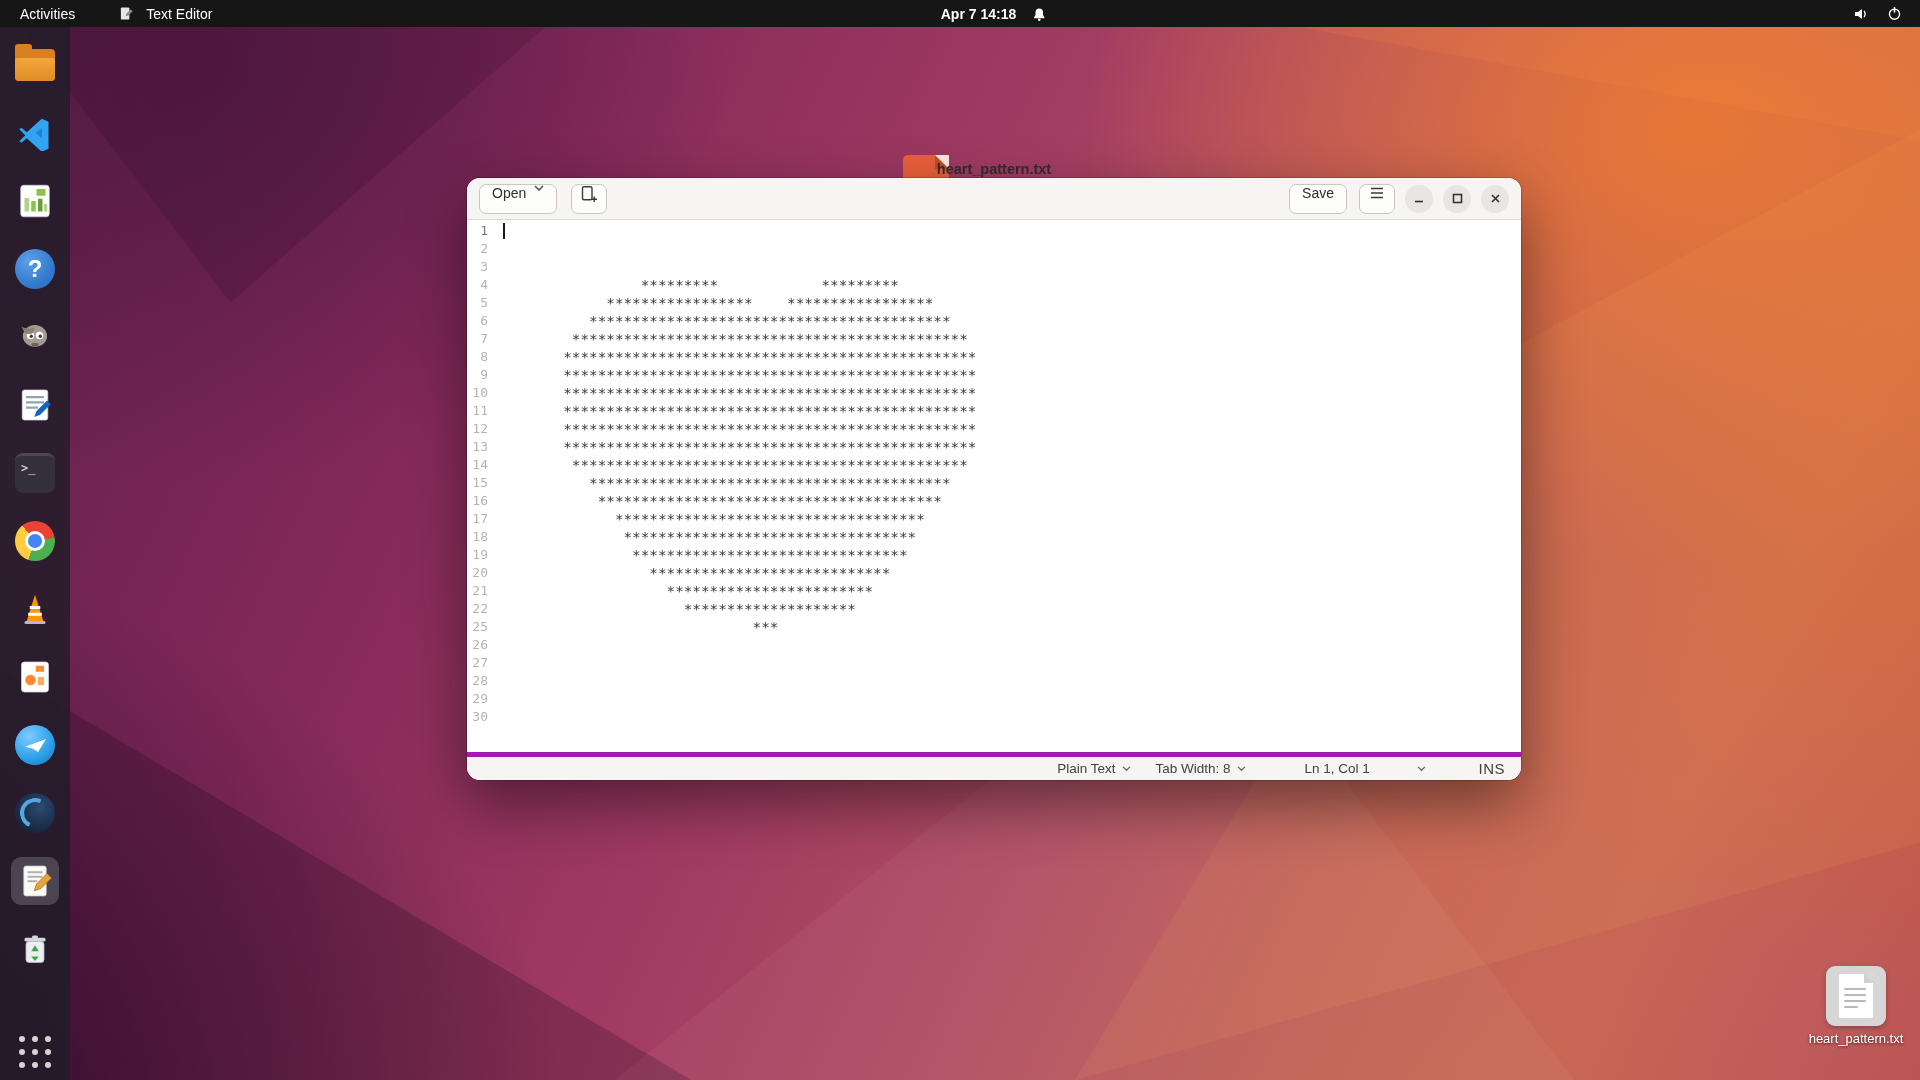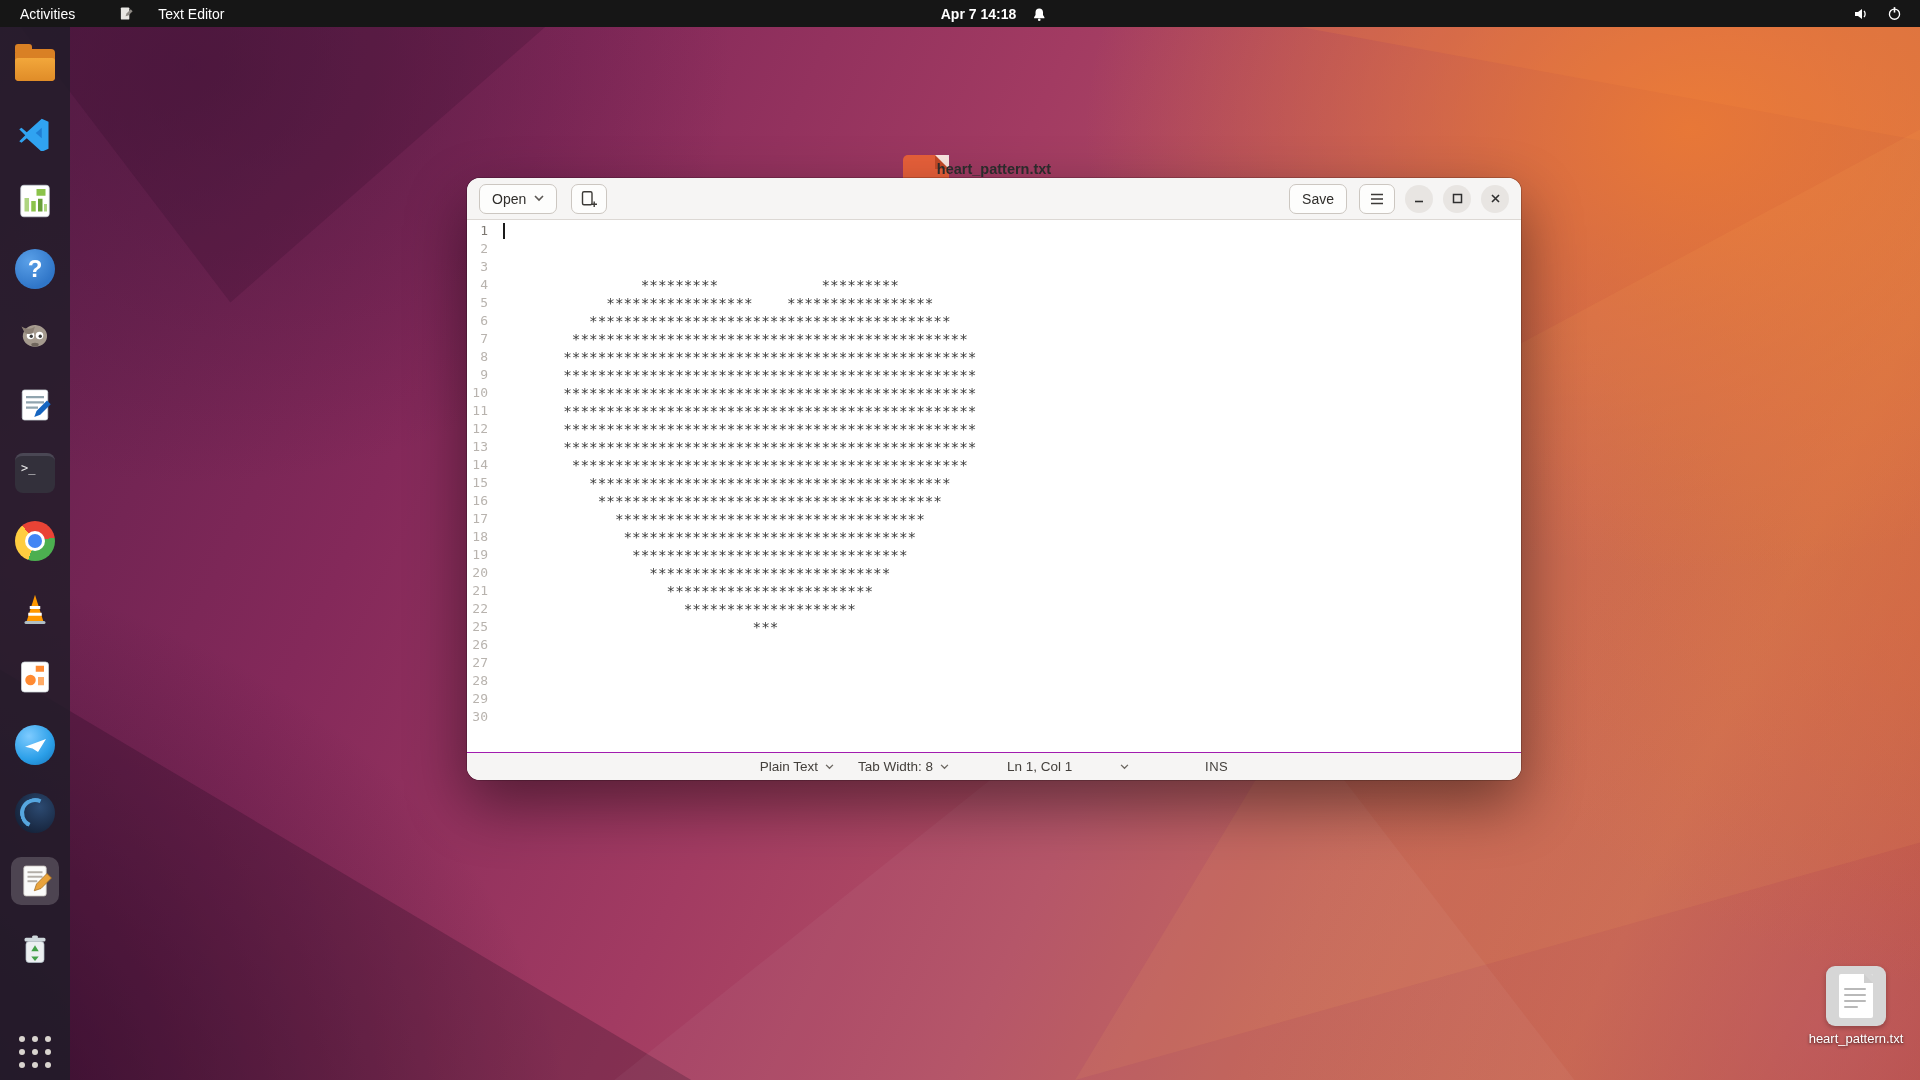--- a/index.html
+++ b/index.html
@@ -19,21 +19,21 @@
   .f1 { clip-path:polygon(100% 12%,100% 78%,56% 100%,79% 32%); background:rgba(255,172,92,0.10); }
   .f2 { clip-path:polygon(0 62%,36% 100%,0 100%); background:rgba(20,5,25,0.22); }
   .f3 { clip-path:polygon(60% 0,100% 0,100% 13%); background:rgba(255,142,62,0.16); }
   .f4 { clip-path:polygon(32% 100%,63% 56%,82% 100%); background:rgba(255,255,255,0.045); }
   .f5 { clip-path:polygon(0 0,30% 0,12% 28%); background:rgba(30,8,30,0.16); }
 
   
   .topbar { position:absolute; top:0; left:0; right:0; height:27px; background:#161616; color:#fff;
     display:flex; align-items:center; font-size:14px; z-index:50; }
   .tb-activities { padding:0 20px; height:100%; display:flex; align-items:center; }
-  .tb-app { display:flex; align-items:center; gap:24px; margin-left:24px; }
+  .tb-app { display:flex; align-items:center; gap:12px; margin-left:24px; }
   .tb-center { position:absolute; left:50%; transform:translateX(calc(-50% + 34px)); display:flex; align-items:flex-end; gap:16px; }
   .tb-clock { font-weight:600; }
   .tb-right { margin-left:auto; display:flex; align-items:center; gap:18px; padding-right:18px; }
 
   
   .dock { position:absolute; left:0; top:27px; bottom:0; width:70px; background:rgba(32,29,40,0.84);
     display:flex; flex-direction:column; align-items:center; padding:14px 0 12px; gap:20px; z-index:40; }
   .dock-item { width:48px; height:48px; border-radius:10px; display:flex; align-items:center; justify-content:center; flex:0 0 auto; }
   .dock-item.active { background:rgba(255,255,255,0.18); }
   .icon-files { position:relative; width:40px; height:32px; }
@@ -56,41 +56,41 @@
   
   .peek-icon { position:absolute; left:903px; top:155px; width:46px; height:40px; z-index:5; }
   .peek-icon .sheet { position:absolute; inset:0; background:#e8603a; border-radius:5px; }
   .peek-icon .fold { position:absolute; right:0; top:0; width:0; height:0; border-left:14px solid #c44a28; border-top:14px solid rgba(255,255,255,0.85); }
 
   
   .window { position:absolute; left:467px; top:178px; width:1054px; height:602px; border-radius:13px; z-index:20;
     background:#fff; box-shadow:0 0 0 1px rgba(0,0,0,0.18), 0 24px 60px rgba(0,0,0,0.45); display:flex; flex-direction:column; }
   .headerbar { height:42px; background:#f6f5f4; border-bottom:1px solid #dcd8d4; border-radius:13px 13px 0 0;
     display:flex; align-items:center; padding:0 12px; position:relative; flex:0 0 auto; }
-  .btn { background:#fdfdfc; border:1px solid #ccc7c1; border-radius:7px; height:30px; display:flex; align-items:center; gap:8px; padding:0 12px; font-size:14px; color:#302e2b; cursor:default; }
+  .btn { background:#fdfdfc; border:1px solid #ccc7c1; border-radius:7px; height:30px; display:flex; gap:8px; padding:0 12px; font-size:14px; color:#302e2b; cursor:default; }
   .icon-btn { width:36px; justify-content:center; padding:0; margin-left:14px; }
   .title-block { position:absolute; left:50%; top:50%; transform:translate(-50%,-50%); text-align:center; }
   .title { font-size:14.5px; font-weight:700; color:#2b2b2b; line-height:16px; }
   .subtitle { font-size:11px; color:#9a948e; line-height:13px;margin-top:48px; }
   .hb-right { margin-left:auto; display:flex; align-items:center; gap:10px; }
   .winbtn { width:28px; height:28px; border-radius:50%; background:#e8e5e2; display:flex; align-items:center; justify-content:center; }
 
   .editor { position:relative; background:#fff; flex:1 1 auto; overflow:hidden; padding-top:2px; }
   .ed-row { display:grid; grid-template-columns:30px 1fr; height:18px; line-height:18px; }
   .ln { font-family:"DejaVu Sans Mono",monospace; font-size:13px; color:#b8b3ae; text-align:right; padding-right:9px; }
   .ln.current { color:#7d7872; }
   .cl { font-family:"DejaVu Sans Mono",monospace; font-size:14.3px; color:#3a3a3a; white-space:pre; padding-left:6px; position:relative; }
   .caret { position:absolute; left:6px; top:1px; width:1.5px; height:16px; background:#1a1a1a; }
 
-  .statusbar { height:28px; background:#f6f5f4; border-top:1px solid #a21caf; border-radius:0 0 13px 13px;
-    display:flex; align-items:center; justify-content:center; padding:0 16px; font-size:13.5px; color:#44403c; flex:0 0 auto; }
+  .statusbar { height:28px; background:#f6f5f4; border-top:5px solid #a21caf; border-radius:0 0 13px 13px;
+    display:flex; align-items:center; justify-content:flex-end; padding:0 16px; font-size:13.5px; color:#44403c; flex:0 0 auto; }
   .sb-btn { display:flex; align-items:center; gap:7px; }
   .sb-tab { margin-left:24px; }
   .sb-pos { margin-left:58px; width:122px; justify-content:space-between; }
-  .sb-ins { margin-left:76px; font-size:13px; letter-spacing:0.5px; }
+  .sb-ins { margin-left:52px; font-size:15px; letter-spacing:0.5px; }
 
   
   .desk-file { position:absolute; left:1794px; top:966px; width:124px; text-align:center; z-index:8; }
   .file-card { width:60px; height:60px; margin:0 auto; background:#d6d6d6; border-radius:9px; display:flex; align-items:center; justify-content:center; box-shadow:0 2px 5px rgba(0,0,0,0.25); }
   .file-page { position:relative; width:34px; height:44px; background:#fff; border-radius:2px; overflow:hidden; }
   .file-page::before { content:""; position:absolute; right:0; top:0; border-left:9px solid #cfcfcf; border-top:9px solid #d6d6d6; }
   .file-page i { position:absolute; left:5px; height:2px; background:#b9b9b9; border-radius:1px; }
   .file-page i:nth-child(1){ top:14px; width:22px; } .file-page i:nth-child(2){ top:20px; width:22px; }
   .file-page i:nth-child(3){ top:26px; width:22px; } .file-page i:nth-child(4){ top:32px; width:14px; }
   .desk-file .label { margin-top:5px; color:#fff; font-size:13px; text-shadow:0 1px 3px rgba(0,0,0,0.7); }

